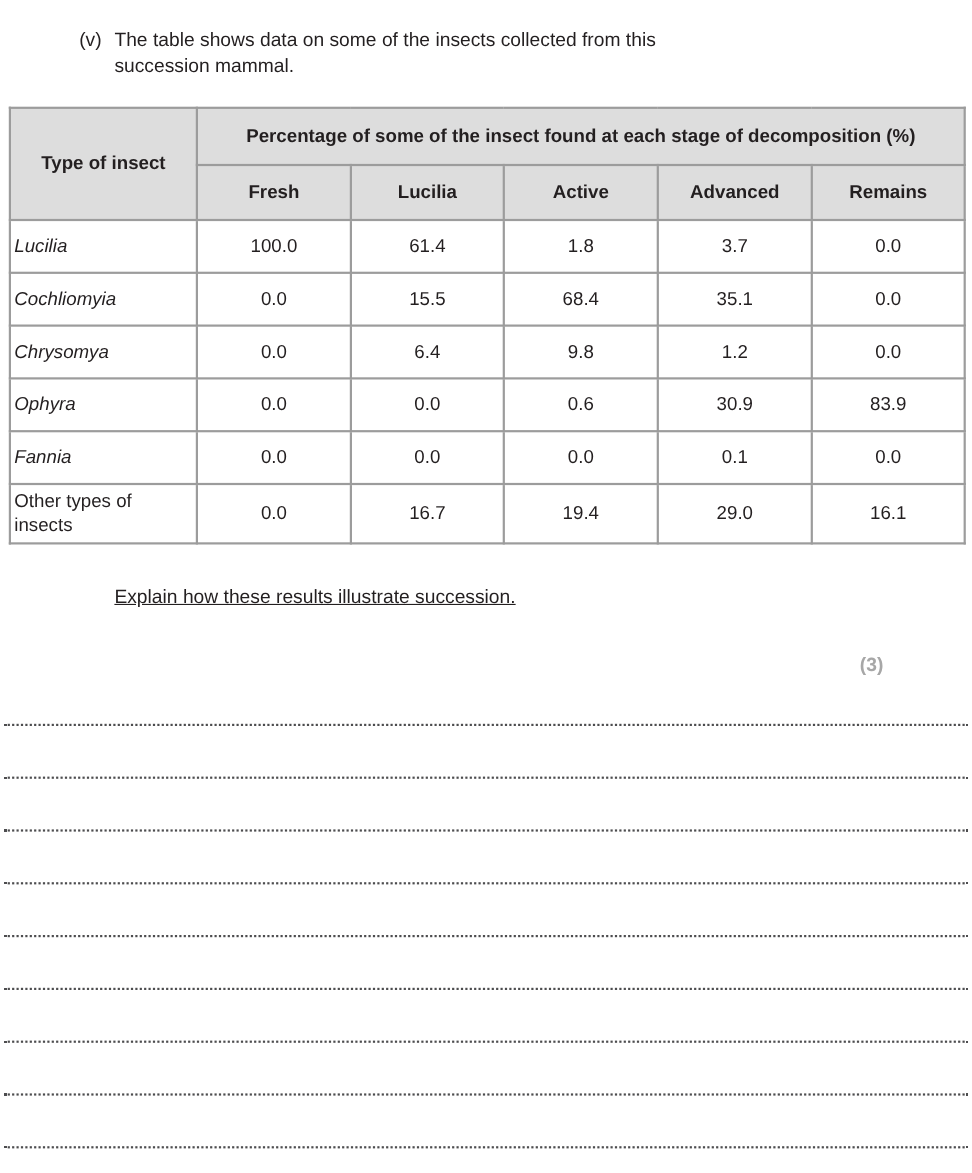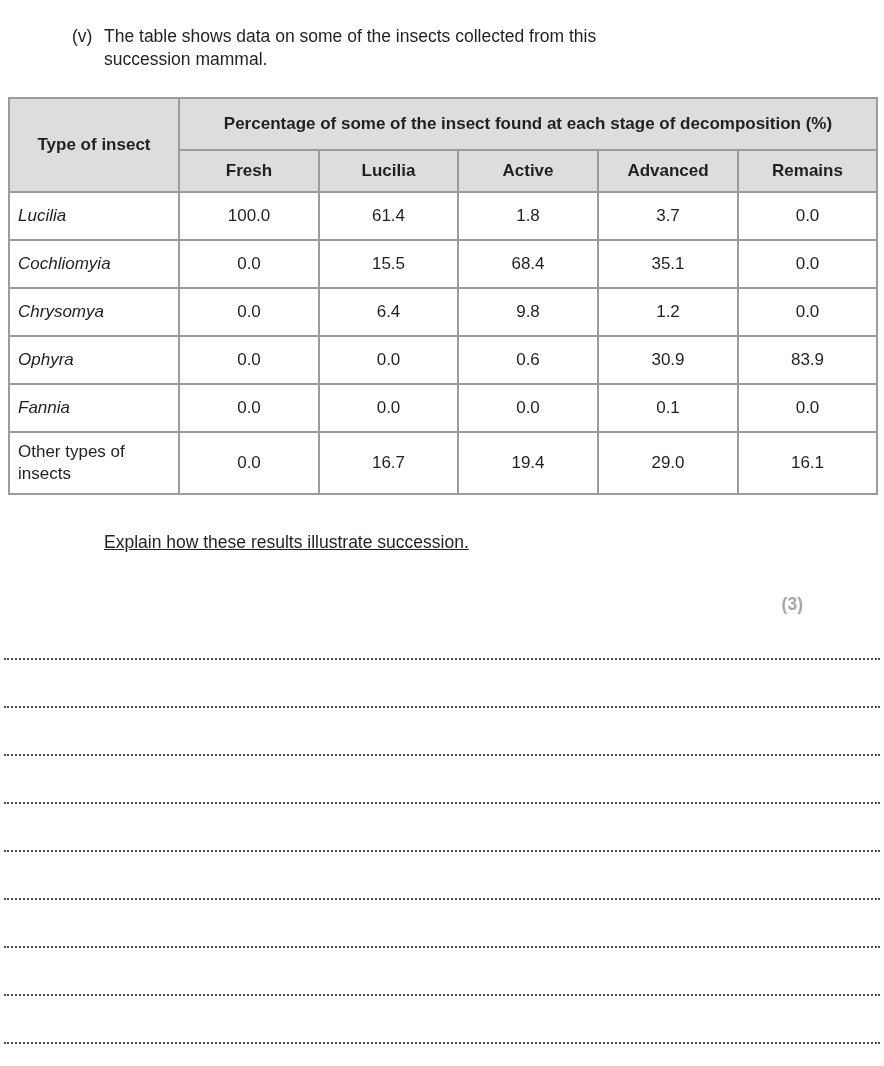--- a/index.html
+++ b/index.html
@@ -31,30 +31,30 @@
   table.insect-table {
     position: absolute;
     left: 8px; top: 97px;
     width: 868px;
     border-collapse: collapse;
     table-layout: fixed;
     font-size: 17px;
   }
   table.insect-table th, table.insect-table td {
     border: 2px solid #9c9c9c;
-    padding: 8px;
+    padding: 3px;
     vertical-align: middle;
   }
   table.insect-table th {
     background: #dddddd;
     font-weight: bold;
     text-align: center;
   }
   tr.group-row { height: 52px; }
-  tr.stage-row { height: 42px; }
+  tr.stage-row { height: 50px; }
   tr.body-row { height: 48px; }
   tr.body-row.tall { height: 54px; }
   td.insect-cell {
     text-align: left;
     padding-left: 12px;
     line-height: 22px;
   }
   td.insect-cell.italic { font-style: italic; }
   td.value-cell { text-align: center; }
 

